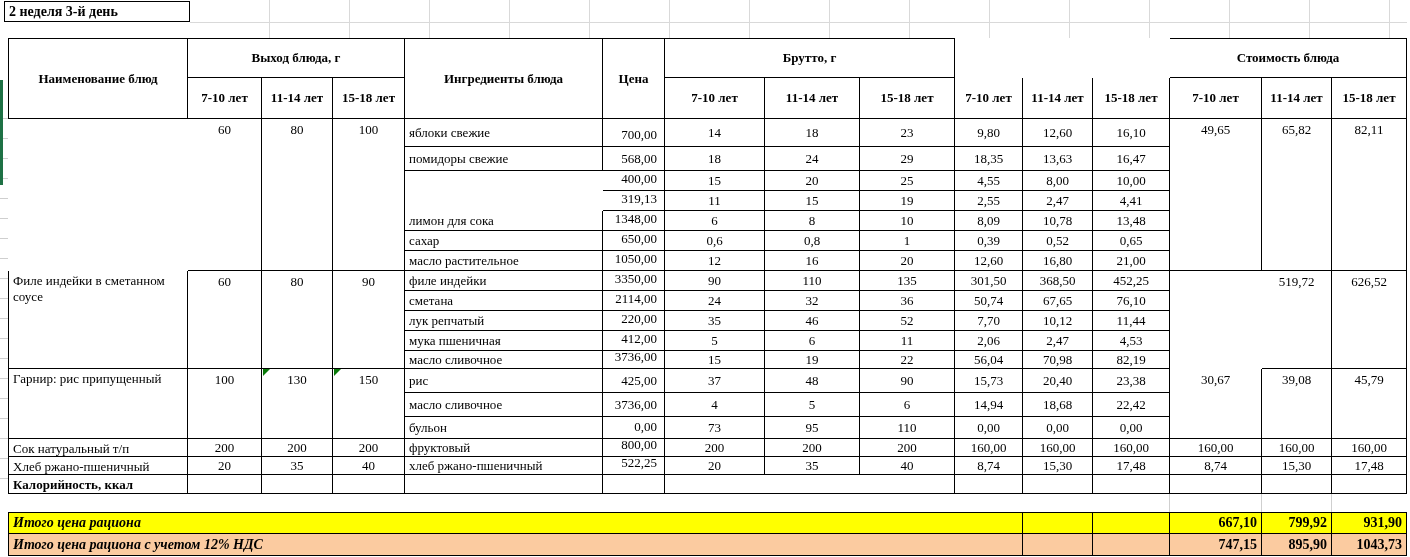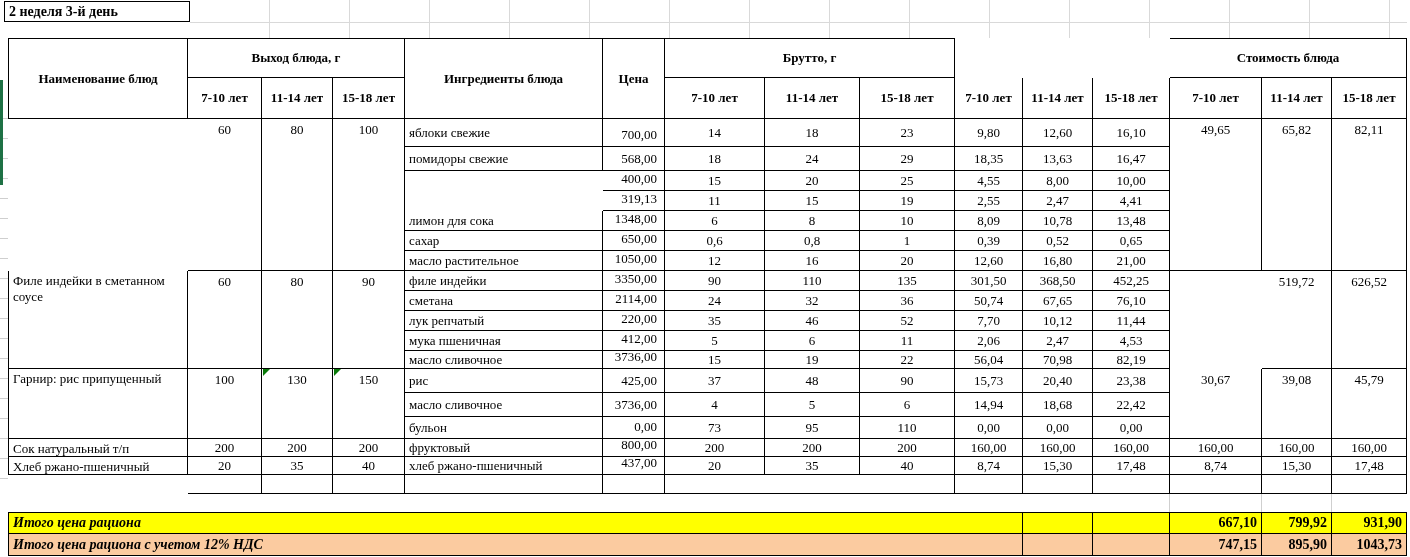--- a/index.html
+++ b/index.html
@@ -252,31 +252,32 @@
     <div class="c cnum" style="grid-area:18/13/19/14">160,00</div>
     <div class="c cnum" style="grid-area:18/14/19/15">160,00</div>
     <div class="c cnum" style="grid-area:18/15/19/16">160,00</div>
     <div class="c cnum" style="grid-area:18/16/19/17">160,00</div>
 
     <div class="c bl name" style="grid-area:19/2/20/3">Хлеб ржано-пшеничный</div>
     <div class="c cnum" style="grid-area:19/3/20/4">20</div>
     <div class="c cnum" style="grid-area:19/4/20/5">35</div>
     <div class="c cnum" style="grid-area:19/5/20/6">40</div>
     <div class="c ing" style="grid-area:19/6/20/7">хлеб ржано-пшеничный</div>
-    <div class="c price" style="grid-area:19/7/20/8">437,00</div>
+    <div class="c price" style="grid-area:19/7/20/8">522,25</div>
     <div class="c cnum" style="grid-area:19/8/20/9">20</div>
     <div class="c cnum" style="grid-area:19/9/20/10">35</div>
     <div class="c cnum" style="grid-area:19/10/20/11">40</div>
     <div class="c cnum" style="grid-area:19/11/20/12">8,74</div>
     <div class="c cnum" style="grid-area:19/12/20/13">15,30</div>
     <div class="c cnum" style="grid-area:19/13/20/14">17,48</div>
     <div class="c cnum" style="grid-area:19/14/20/15">8,74</div>
     <div class="c cnum" style="grid-area:19/15/20/16">15,30</div>
     <div class="c cnum" style="grid-area:19/16/20/17">17,48</div>
 
+    <div class="c bl name bold" style="grid-area:20/2/21/3">Калорийность, ккал</div>
     <div class="c" style="grid-area:20/3/21/4"></div>
     <div class="c" style="grid-area:20/4/21/5"></div>
     <div class="c" style="grid-area:20/5/21/6"></div>
     <div class="c" style="grid-area:20/6/21/7"></div>
     <div class="c" style="grid-area:20/7/21/8"></div>
     <div class="c" style="grid-area:20/8/21/11"></div>
     <div class="c" style="grid-area:20/11/21/12"></div>
     <div class="c" style="grid-area:20/12/21/13"></div>
     <div class="c" style="grid-area:20/13/21/14"></div>
     <div class="c" style="grid-area:20/14/21/15"></div>

